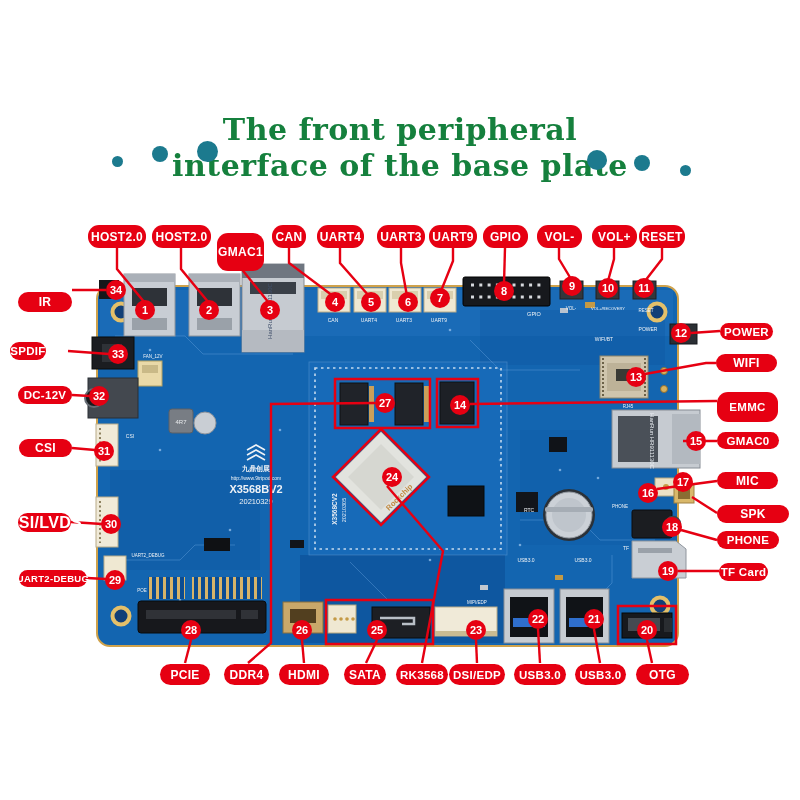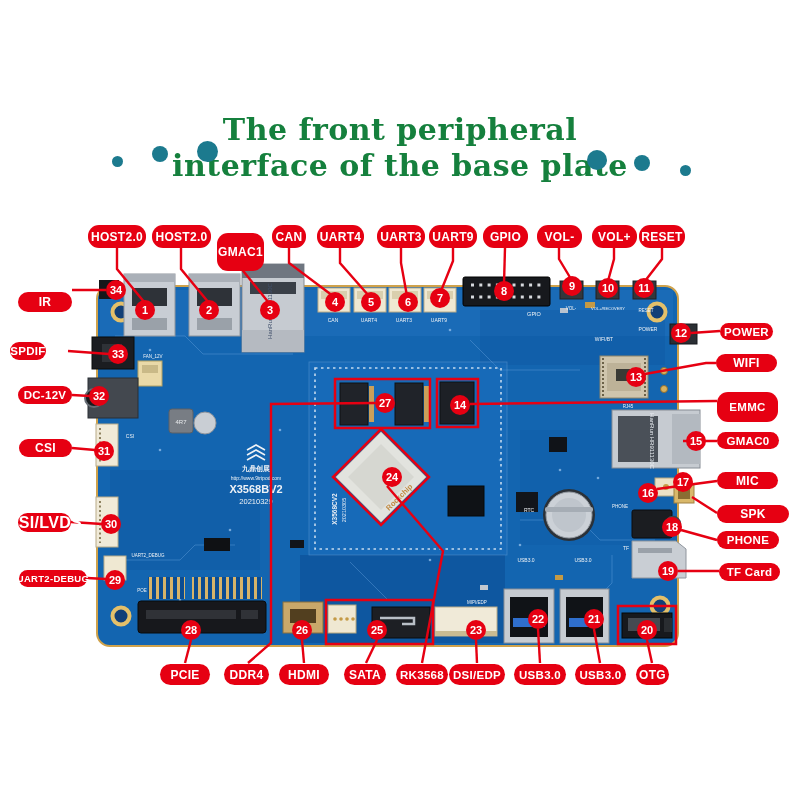--- a/index.html
+++ b/index.html
@@ -388,31 +388,31 @@
   <div class="pill f10" style="left:18px;top:513px;width:53px;height:19px">DSI/LVDS</div>
   <div class="pill f9" style="left:19px;top:570px;width:68px;height:17px">UART2-DEBUG</div>
 
   <div class="pill f11" style="left:720px;top:323px;width:53px;height:17px">POWER</div>
   <div class="pill" style="left:716px;top:354px;width:61px;height:18px">WIFI</div>
   <div class="pill f11" style="left:717px;top:392px;width:61px;height:30px">EMMC</div>
   <div class="pill f11" style="left:717px;top:432px;width:62px;height:17px">GMAC0</div>
   <div class="pill" style="left:717px;top:472px;width:61px;height:17px">MIC</div>
   <div class="pill" style="left:717px;top:505px;width:72px;height:18px">SPK</div>
   <div class="pill f11" style="left:717px;top:531px;width:62px;height:18px">PHONE</div>
-  <div class="pill f11" style="left:719px;top:563px;width:61px;height:18px">TF Card</div>
+  <div class="pill f11" style="left:719px;top:563px;width:49px;height:18px">TF Card</div>
 
   <div class="pill" style="left:160px;top:664px;width:50px;height:21px">PCIE</div>
   <div class="pill" style="left:224px;top:664px;width:45px;height:21px">DDR4</div>
   <div class="pill" style="left:279px;top:664px;width:50px;height:21px">HDMI</div>
   <div class="pill" style="left:344px;top:664px;width:42px;height:21px">SATA</div>
   <div class="pill f11" style="left:396px;top:664px;width:52px;height:21px">RK3568</div>
   <div class="pill f11" style="left:449px;top:664px;width:56px;height:21px">DSI/EDP</div>
   <div class="pill f11" style="left:514px;top:664px;width:52px;height:21px">USB3.0</div>
   <div class="pill f11" style="left:575px;top:664px;width:51px;height:21px">USB3.0</div>
-  <div class="pill" style="left:636px;top:664px;width:33px;height:21px">OTG</div>
+  <div class="pill" style="left:636px;top:664px;width:53px;height:21px">OTG</div>
 
   <div class="marker" style="left:135px;top:300px">1</div>
   <div class="marker" style="left:199px;top:300px">2</div>
   <div class="marker" style="left:260px;top:300px">3</div>
   <div class="marker" style="left:325px;top:292px">4</div>
   <div class="marker" style="left:361px;top:292px">5</div>
   <div class="marker" style="left:398px;top:292px">6</div>
   <div class="marker" style="left:430px;top:288px">7</div>
   <div class="marker" style="left:494px;top:281px">8</div>
   <div class="marker" style="left:562px;top:276px">9</div>

